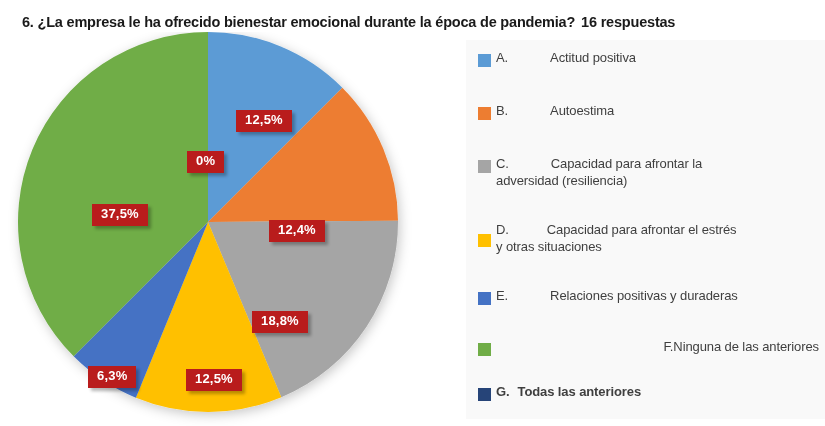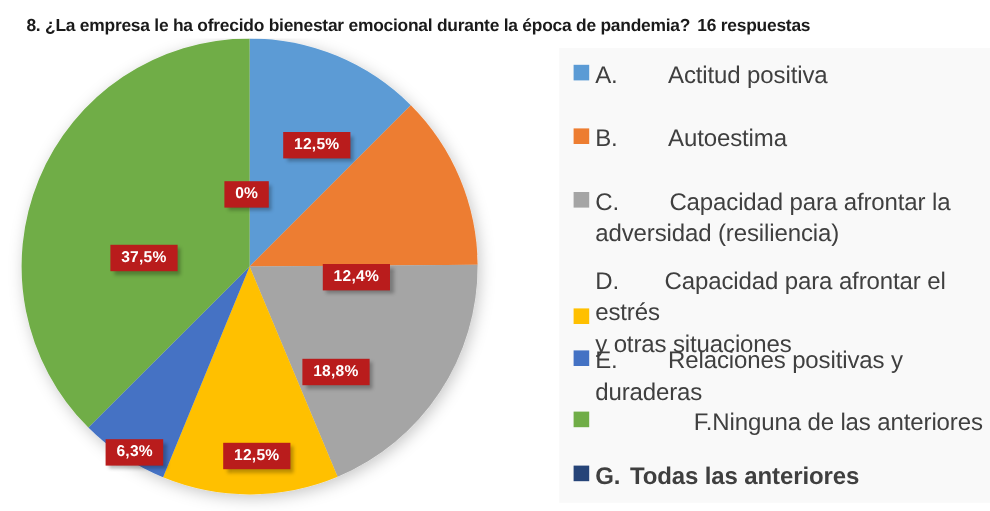--- a/index.html
+++ b/index.html
@@ -75,21 +75,21 @@
     align-items: flex-start;
   }
   .legend-swatch {
     width: 13px;
     height: 13px;
     flex: 0 0 13px;
     margin-top: 4px;
   }
   .legend-text {
     margin-left: 5px;
-    font-size: 20px;
+    font-size: 13px;
     color: #3f3f3f;
     line-height: 1.30;
     letter-spacing: -0.1px;
   }
   .legend-text .key {
     display: inline-block;
   }
   .legend-text .gap-wide {
     display: inline-block;
     width: 42px;
@@ -100,21 +100,21 @@
   }
   .legend-text .gap-sm {
     display: inline-block;
     width: 8px;
   }
 </style>
 </head>
 <body>
 
 <div id="chart-title">
-  <span>8. ¿La empresa le ha  ofrecido bienestar emocional durante la época de pandemia?</span><span class="resp">16  respuestas</span>
+  <span>6. ¿La empresa le ha  ofrecido bienestar emocional durante la época de pandemia?</span><span class="resp">16  respuestas</span>
 </div>
 
 <div id="pie-area">
   <svg id="pie-svg" width="466" height="394" viewBox="0 0 466 394">
     <defs>
       <filter id="pieShadow" x="-25%" y="-25%" width="150%" height="150%">
         <feDropShadow dx="2" dy="3" stdDeviation="6" flood-color="#000000" flood-opacity="0.22"></feDropShadow>
       </filter>
     </defs>
     <g id="slice-group" filter="url(#pieShadow)">
@@ -123,21 +123,21 @@
         <path d="M 208 190 L 397.99536983402504 188.67356054338728 A 190 190 0 0 1 281.3221480416205 365.28223699668683 Z" fill="#A5A5A5"></path>
         <path d="M 208 190 L 281.3221480416205 365.28223699668683 A 190 190 0 0 1 135.903329689489 365.78984649329857 Z" fill="#FFC000"></path>
         <path d="M 208 190 L 135.903329689489 365.78984649329857 A 190 190 0 0 1 73.649711574556 324.35028842544403 Z" fill="#4472C4"></path>
         <path d="M 208 190 L 73.649711574556 324.35028842544403 A 190 190 0 0 1 207.99999999999997 0 Z" fill="#70AD47"></path>
       </g>
   </svg>
 
   <div id="label-layer">
       <div class="data-label" style="left: 236px; top: 78px;">12,5%</div>
       <div class="data-label" style="left: 269px; top: 168px; margin-top: 20px;">12,4%</div>
-      <div class="data-label" style="left: 252px; top: 267px;">18,8%</div>
+      <div class="data-label" style="left: 252px; top: 279px;">18,8%</div>
       <div class="data-label" style="left: 186px; top: 337px;">12,5%</div>
       <div class="data-label" style="left: 88px; top: 334px;">6,3%</div>
       <div class="data-label" style="left: 92px; top: 172px;">37,5%</div>
       <div class="data-label" style="left: 187px; top: 119px;">0%</div>
     </div>
 </div>
 
 <div id="legend-panel">
     <div class="legend-item" style="top: 10px;">
       <span class="legend-swatch" style="background: rgb(91, 155, 213);"></span>

